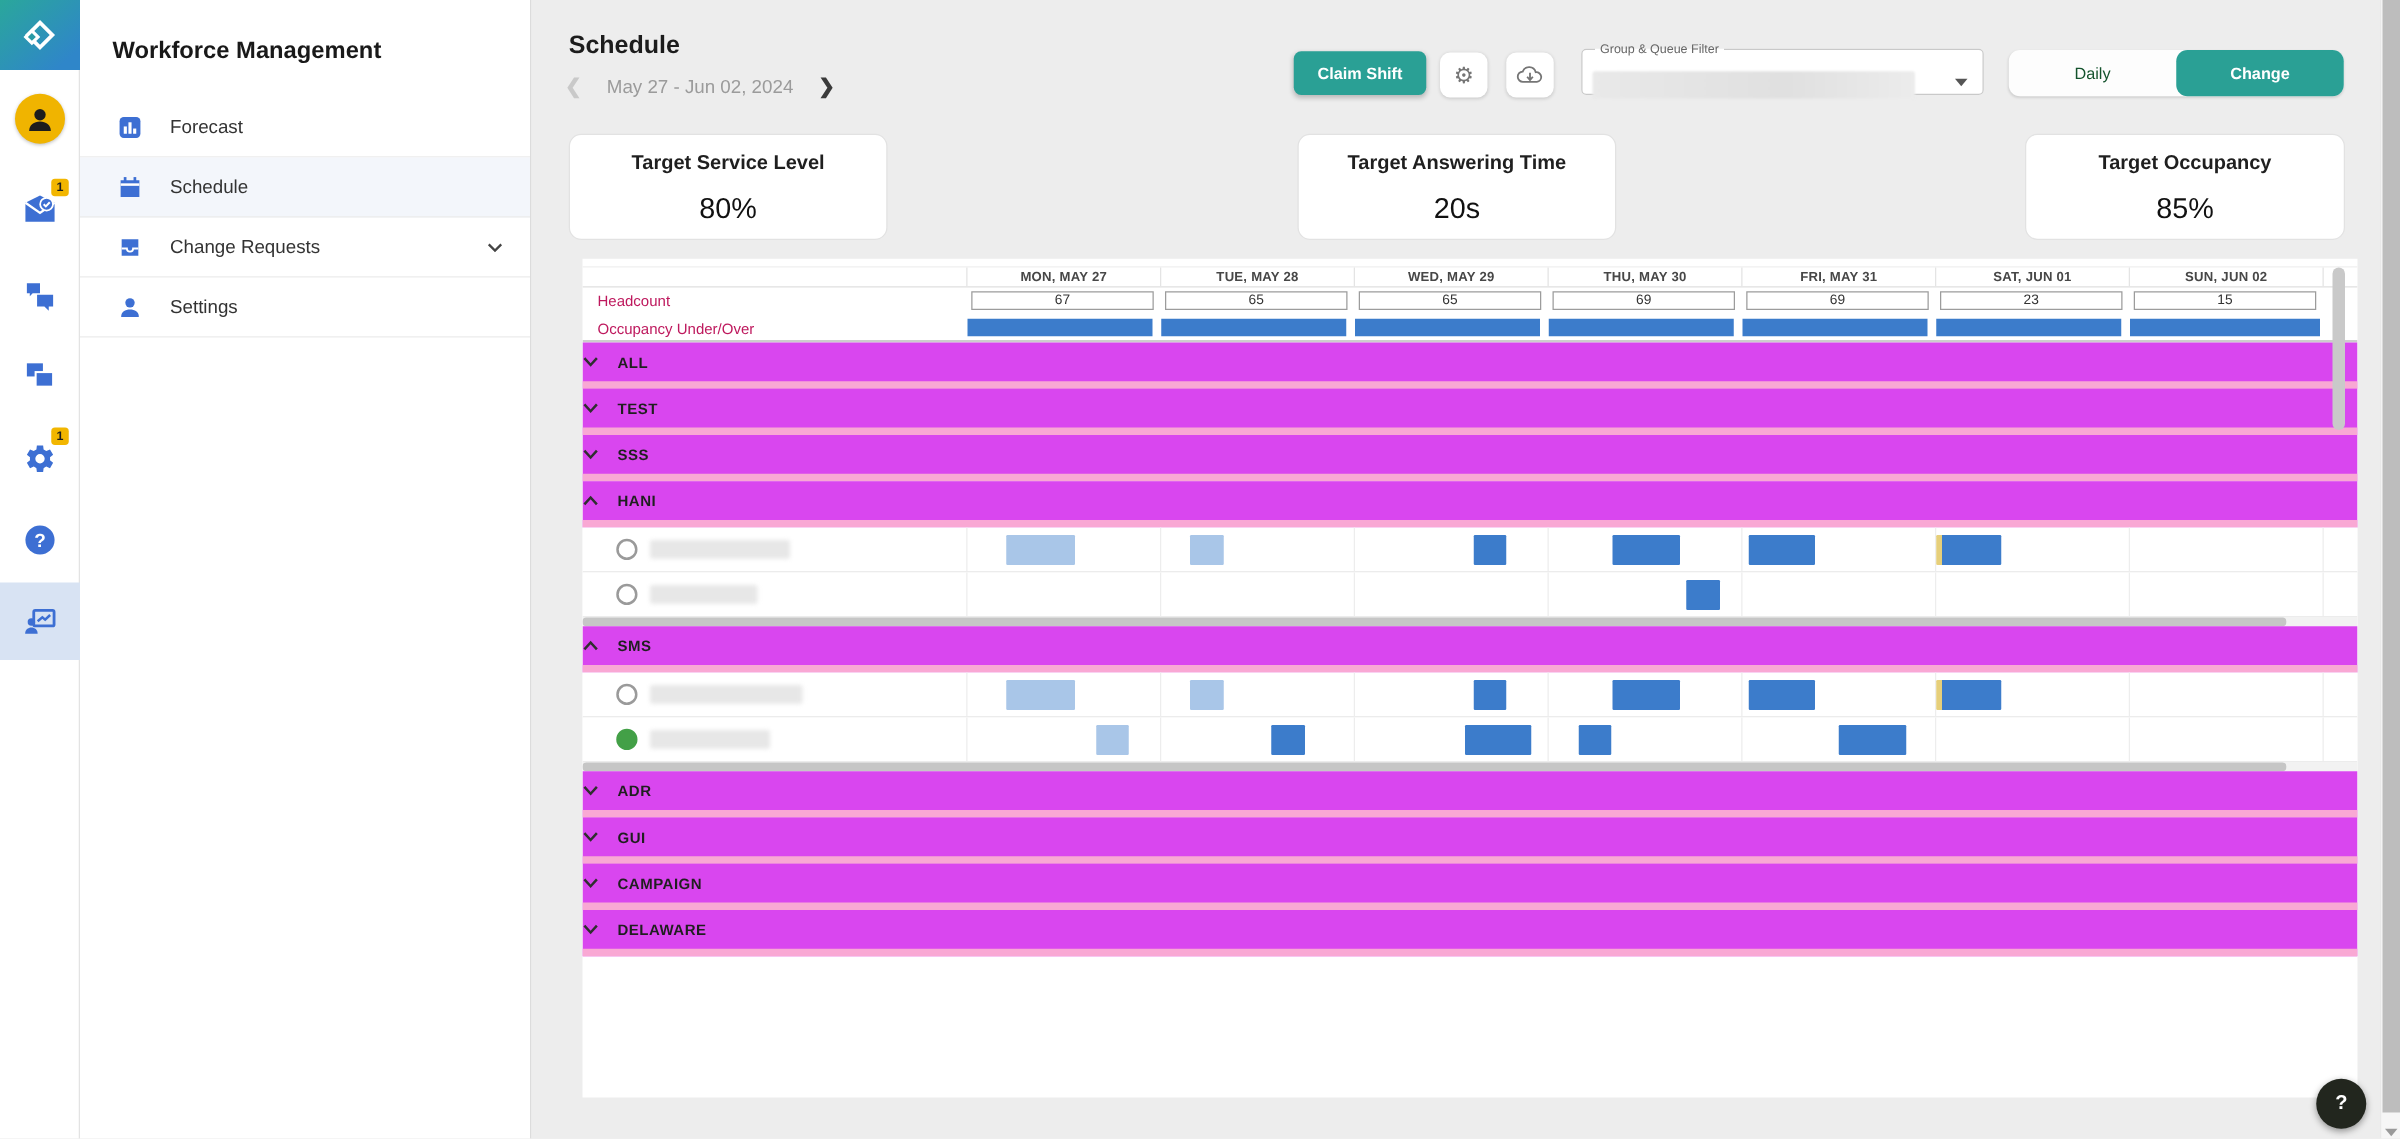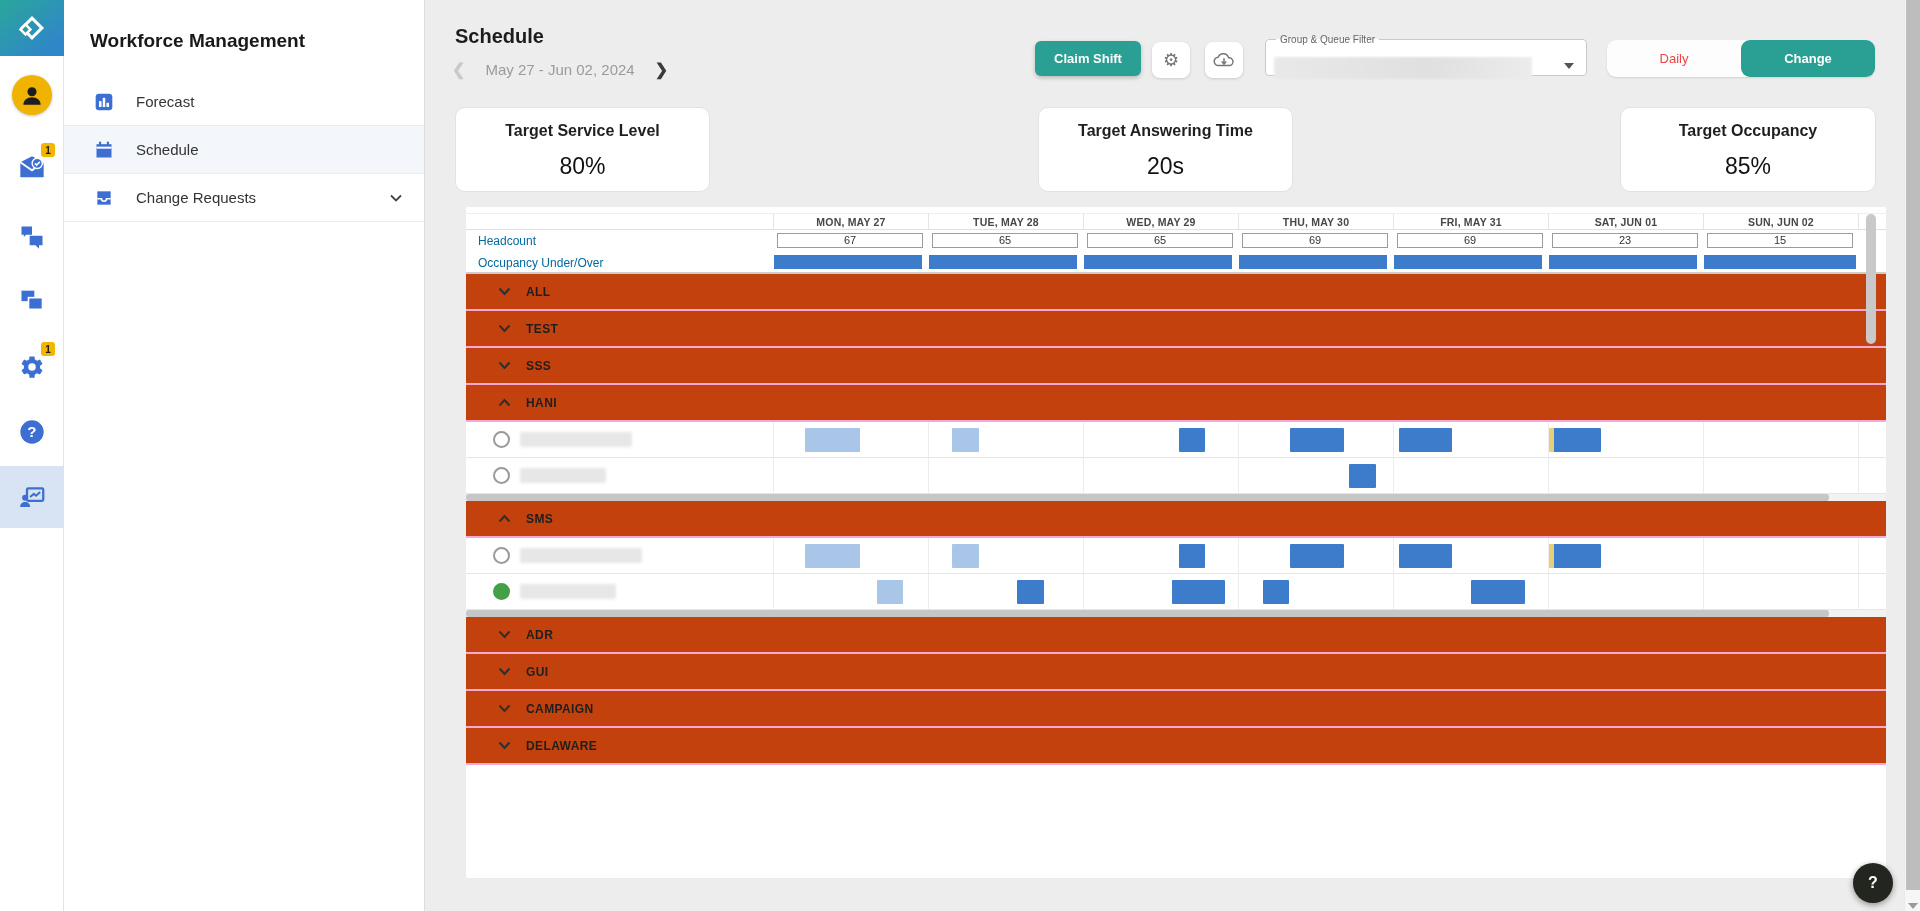--- a/index.html
+++ b/index.html
@@ -36,21 +36,21 @@
   .icon-btn { position:absolute; top:42px; width:38px; height:36px; background:#fff; border:none; border-radius:8px; box-shadow:0 1px 3px rgba(0,0,0,.15); display:flex; align-items:center; justify-content:center; cursor:pointer; }
   .icon-btn.gear { left:1152px; color:#757575; font-size:18px; }
   .icon-btn.cloud { left:1205px; }
 
   .filter-box { position:absolute; left:1265px; top:34px; width:322px; height:42px; background:#fff; border:1px solid #c9c9c9; border-radius:4px; }
   .filter-box legend { margin-left:10px; padding:0 4px; font-size:10px; color:#666; }
   .filter-redacted { position:absolute; left:8px; top:12px; width:258px; height:22px; background:linear-gradient(90deg,#e9e9e9,#e0e0e0 60%,#ececec); border-radius:2px; filter:blur(1px); }
   .filter-caret { position:absolute; right:12px; top:18px; width:0; height:0; border-left:5px solid transparent; border-right:5px solid transparent; border-top:6px solid #555; cursor:pointer; }
 
   .view-toggle { position:absolute; left:1607px; top:40px; width:268px; height:37px; background:#fdfdfd; border-radius:9px; box-shadow:0 1px 2px rgba(0,0,0,.12); display:flex; }
-  .view-opt { flex:1; display:flex; align-items:center; justify-content:center; font-size:13px; color:#ef4444; cursor:pointer; border-radius:9px; }
+  .view-opt { flex:1; display:flex; align-items:center; justify-content:center; font-size:13px; color:#14532d; cursor:pointer; border-radius:9px; }
   .view-opt.selected { background:#2aa095; color:#fff; font-weight:bold; }
 
   
   .kpi { position:absolute; top:107px; height:85px; background:#fff; border:1px solid #e2e2e2; border-radius:10px; text-align:center; }
   .kpi-label { margin-top:14px; font-size:16px; font-weight:bold; color:#1f1f1f; }
   .kpi-value { margin-top:13px; font-size:23px; font-weight:500; color:#111; }
 
   
   .panel { position:absolute; left:466px; top:207px; width:1420px; height:671px; background:#fff; overflow:hidden; }
   .panel-vscroll { position:absolute; right:10px; top:7px; width:10px; height:130px; background:#c9c9c9; border-radius:5px; cursor:pointer; z-index:4; }
@@ -63,25 +63,25 @@
   .toggle-track { position:absolute; left:176px; top:11px; width:36px; height:18px; background:#2aa095; border-radius:9px; cursor:pointer; }
   .toggle-knob { position:absolute; right:-2px; top:-1px; width:20px; height:20px; background:#fff; border-radius:50%; box-shadow:0 1px 2px rgba(0,0,0,.35); }
   .toggle-label { position:absolute; left:228px; top:13px; font-size:12px; color:#2b2b2b; }
 
   
   .day-header-row { position:relative; height:17px; margin-top:6px; border-bottom:1px solid #e0e0e0; border-top:1px solid #efefef; }
   .day-cell { position:absolute; top:0; height:100%; border-left:1px solid #e4e4e4; }
   .day-label { font-size:10.5px; font-weight:bold; color:#474747; text-align:center; line-height:16px; letter-spacing:.2px; }
   .stat-row { position:relative; height:22px; }
   .stat-row.last { border-bottom:2px solid #cdcdcd; }
-  .stat-label { position:absolute; left:12px; top:4px; font-size:12px; color:#0369a1; }
+  .stat-label { position:absolute; left:12px; top:4px; font-size:12px; color:#be185d; }
   .hc-box { position:absolute; top:3px; height:15px; background:#fff; border:1px solid #9c9c9c; font-size:11px; color:#333; text-align:center; line-height:13px; }
   .occ-bar { position:absolute; top:3px; height:14px; }
 
-  .group-row { position:relative; height:37px; border-bottom:2px solid #f9a8d4; display:flex; align-items:center; padding-left:32px; gap:15px; cursor:pointer; background:#c2410c; }
+  .group-row { position:relative; height:37px; border-bottom:6px solid #f9a8d4; display:flex; align-items:center; gap:15px; cursor:pointer; background:#d946ef; }
   .group-label { font-size:12px; font-weight:bold; color:#1f1f1f; letter-spacing:.4px; }
   .subgroup-row { position:relative; height:37px; border-bottom:1px solid #e6eef8; display:flex; align-items:center; padding-left:37px; gap:14px; cursor:pointer; background:#eaf2fc; }
   .subgroup-label { font-size:12.5px; color:#2b2b2b; }
 
   .agent-row { position:relative; height:36px; border-bottom:1px solid #e6e6e6; background:#fff; }
   .radio { position:absolute; left:27px; top:9px; width:17px; height:17px; border-radius:50%; border:2px solid #9a9a9a; background:#fff; cursor:pointer; }
   .radio.active { background:#43a047; border-color:#43a047; }
   .name-blur { position:absolute; left:54px; top:10px; height:15px; background:#e7e7e7; border-radius:2px; filter:blur(1.5px); }
   .col-sep { position:absolute; top:0; width:1px; height:100%; background:#ededed; }
   .shift-block { position:absolute; top:6px; height:24px; border-radius:1px; cursor:pointer; }
@@ -181,20 +181,27 @@
       </div>
       <div class="nav-item">
         <svg class="nav-icon" viewBox="0 0 24 24">
           <path d="M4 4h16v16H4z" fill="#3d6fd3"></path>
           <path d="M4 13h5c0 1.7 1.3 3 3 3s3-1.3 3-3h5" fill="none" stroke="#fff" stroke-width="1.8"></path>
         </svg>
         <span class="nav-label">Change Requests</span>
         <svg class="nav-chevron" width="12" height="8" viewBox="0 0 12 8">
           <path d="M1 1.5 L6 6.5 L11 1.5" fill="none" stroke="#444" stroke-width="1.8"></path>
         </svg>
+      </div>
+      <div class="nav-item">
+        <svg class="nav-icon" viewBox="0 0 24 24">
+          <circle cx="12" cy="7.5" r="4.5" fill="#3d6fd3"></circle>
+          <path d="M3.5 21c0-4.7 3.9-7 8.5-7s8.5 2.3 8.5 7z" fill="#3d6fd3"></path>
+        </svg>
+        <span class="nav-label">Settings</span>
       </div>
     </div>
   </div>
 
   <div class="page-title">Schedule</div>
   <div class="date-nav">
     <span class="date-chevron prev">❮</span>
     <span class="date-range">May 27 - Jun 02, 2024</span>
     <span class="date-chevron next">❯</span>
   </div>

